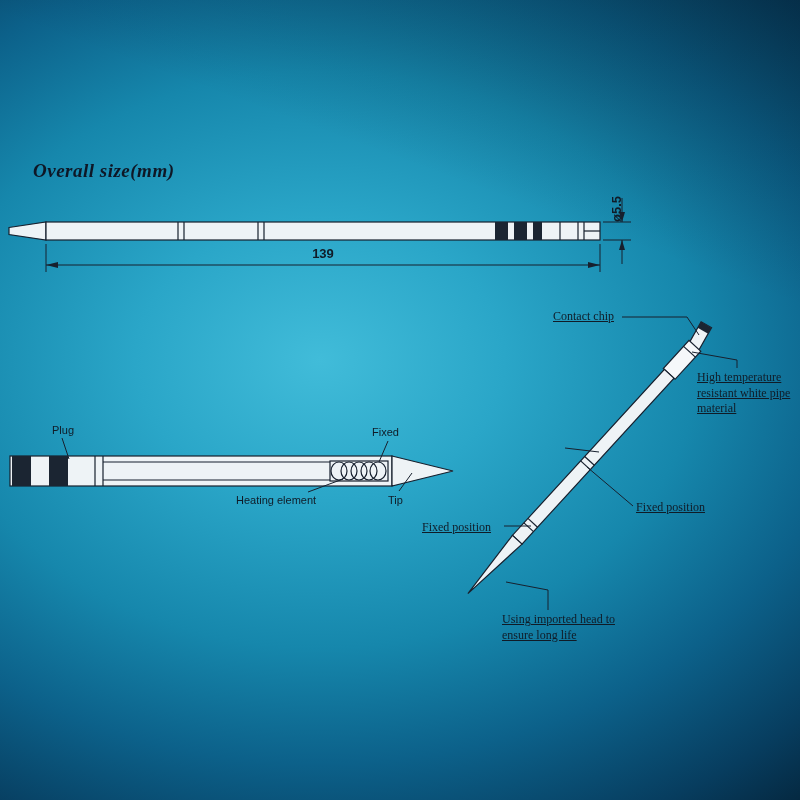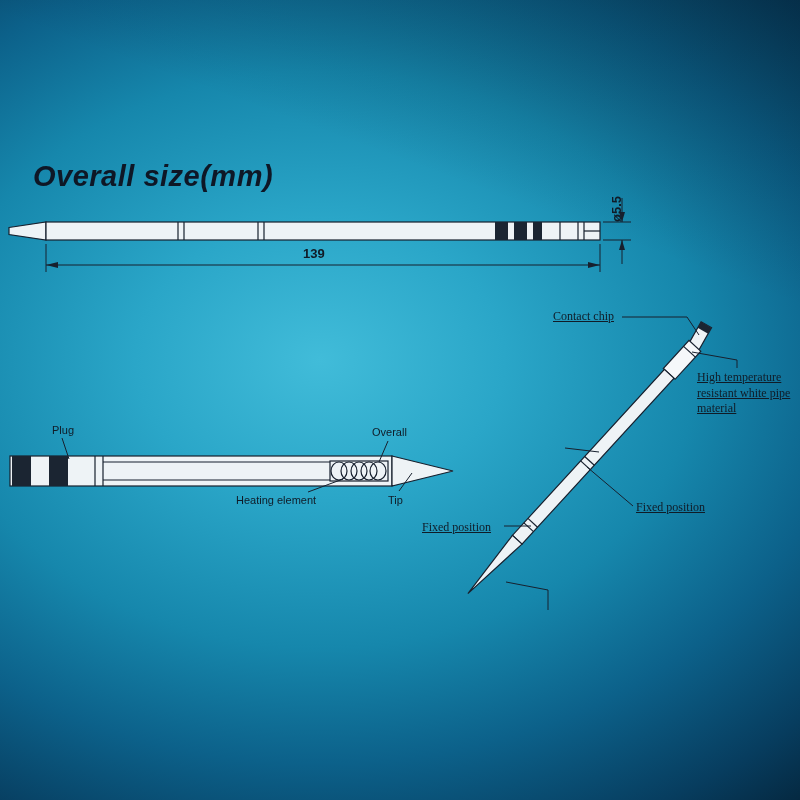--- a/index.html
+++ b/index.html
@@ -7,33 +7,33 @@
     position:relative;width:800px;height:800px;overflow:hidden;
     background:
       linear-gradient(200deg, rgba(2,20,32,0.35) 0%, rgba(2,20,32,0) 28%),
       radial-gradient(ellipse 105% 80% at 40% 45%,
         #41bcd9 0%, #2aa6c8 22%, #1687ac 45%, #0c618a 63%,
         #073d5f 80%, #041f33 94%, #02131f 100%);
     font-family:"Liberation Sans", sans-serif;
   }
   .lbl{position:absolute;color:#121c28;white-space:pre-line;}
   .title{
-    font-family:Liberation Sans, sans-serif;
-    font-style:italic;font-weight:700;font-size:29px;
+    font-family:Liberation Serif, serif;
+    font-style:italic;font-weight:700;font-size:19px;
     letter-spacing:0.5px;color:#0e1726;white-space:nowrap;
   }
   .comp{font-weight:400;font-size:11px;color:#101b27;white-space:nowrap;}
   .anno{
     font-family:"Liberation Serif", serif;
     font-size:12px;line-height:1.3;color:#101b27;text-decoration:underline;
   }
   .nowrap{white-space:nowrap;}
   .dim{font-weight:700;font-size:13px;color:#101b27;white-space:nowrap;}
   .rot{transform:rotate(-90deg);transform-origin:0 0;}
-  .ctr{}
+  .ctr{text-align:center;}
   svg{position:absolute;left:0;top:0;}
 </style>
 </head>
 <body>
 
 <div class="stage">
 
   <svg width="800" height="800" viewBox="0 0 800 800">
 
     <g stroke="#17202e" stroke-width="1.2" fill="none">
@@ -117,30 +117,31 @@
 
   <div class="lbl title" style="left:33px;top:160px">Overall size(mm)</div>
 
   <div class="lbl dim ctr" style="left:303px;top:246px;width:40px">139</div>
 
   <div class="lbl dim rot" style="left:609px;top:222px">ø5.5</div>
 
 
   <div class="lbl comp" style="left:52px;top:424px">Plug</div>
 
-  <div class="lbl comp" style="left:372px;top:426px">Overall</div>
+  <div class="lbl comp" style="left:372px;top:426px">Fixed</div>
 
   <div class="lbl comp" style="left:236px;top:494px">Heating element</div>
 
   <div class="lbl comp" style="left:388px;top:494px">Tip</div>
 
 
   <div class="lbl anno nowrap" style="left:553px;top:309px">Contact chip</div>
 
   <div class="lbl anno" style="left:697px;top:370px;width:100px">High temperature resistant white pipe material</div>
 
 
   <div class="lbl anno nowrap" style="left:636px;top:500px">Fixed position</div>
 
   <div class="lbl anno nowrap" style="left:422px;top:520px">Fixed position</div>
 
+  <div class="lbl anno" style="left:502px;top:612px;width:132px">Using imported head to ensure long life</div>
 
 </div>
 
 </body></html>

